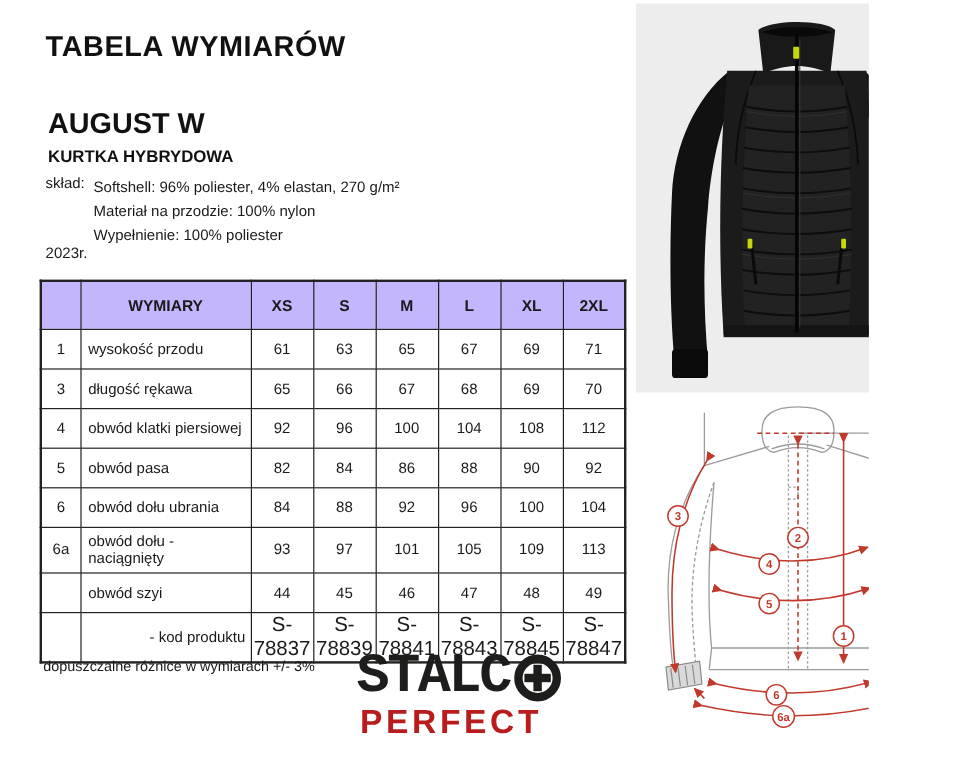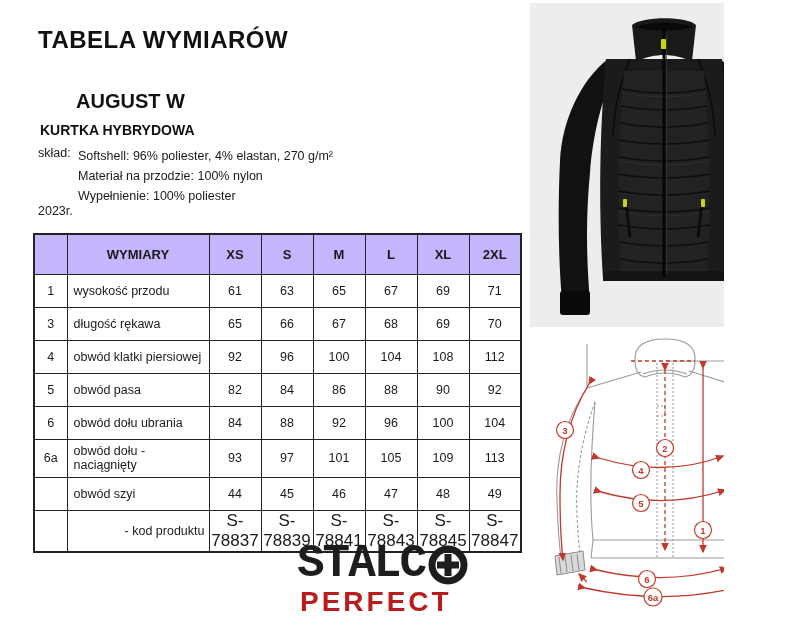--- a/index.html
+++ b/index.html
@@ -5,21 +5,21 @@
   * { margin:0; padding:0; box-sizing:border-box; }
   html,body { background:#ffffff; }
   .page {
     position:relative; width:724px; height:638px; background:#ffffff;
     font-family:"Liberation Sans", sans-serif; color:#1a1a1a; overflow:hidden;
   }
   .abs { position:absolute; }
 
   
   .title { left:38px; top:26px; font-size:24px; font-weight:700; letter-spacing:.5px; color:#111; }
-  .product-name { left:40px; top:90px; font-size:20px; font-weight:700; color:#111;margin-left:36px; }
+  .product-name { left:40px; top:90px; font-size:24px; font-weight:700; color:#111; }
   .product-type { left:40px; top:122px; font-size:14px; font-weight:700; color:#111; }
   .sklad { left:38px; top:146px; display:flex; font-size:12.5px; }
   .sklad-label { width:40px; flex:0 0 40px; }
   .sklad-lines div { line-height:20px; }
   .year { left:38px; top:204px; font-size:12.5px; }
 
   
   .size-table-wrap { left:33px; top:233px; }
   table.size-table { border-collapse:collapse; border:2px solid #222; font-size:12.5px; }
   table.size-table th, table.size-table td { border:1px solid #222; }
@@ -170,20 +170,21 @@
           <td class="c-val">S-78841</td>
           <td class="c-val">S-78843</td>
           <td class="c-val">S-78845</td>
           <td class="c-val">S-78847</td>
         </tr>
       </tfoot>
     </table>
   </div>
 
   <div class="abs notes">
+    <div>dopuszczalne różnice w wymiarach +/- 3%</div>
   </div>
 
   <div class="abs logo">
     <div class="stalco-row">
       <span class="stalco-text">STALC</span>
       <svg class="stalco-o" width="40" height="40" viewBox="0 0 40 40">
         <circle cx="20" cy="20" r="16" fill="none" stroke="#1d1d1b" stroke-width="7"></circle>
         <rect x="16.5" y="9" width="7" height="22" fill="#1d1d1b"></rect>
         <rect x="9" y="16.5" width="22" height="7" fill="#1d1d1b"></rect>
       </svg>

